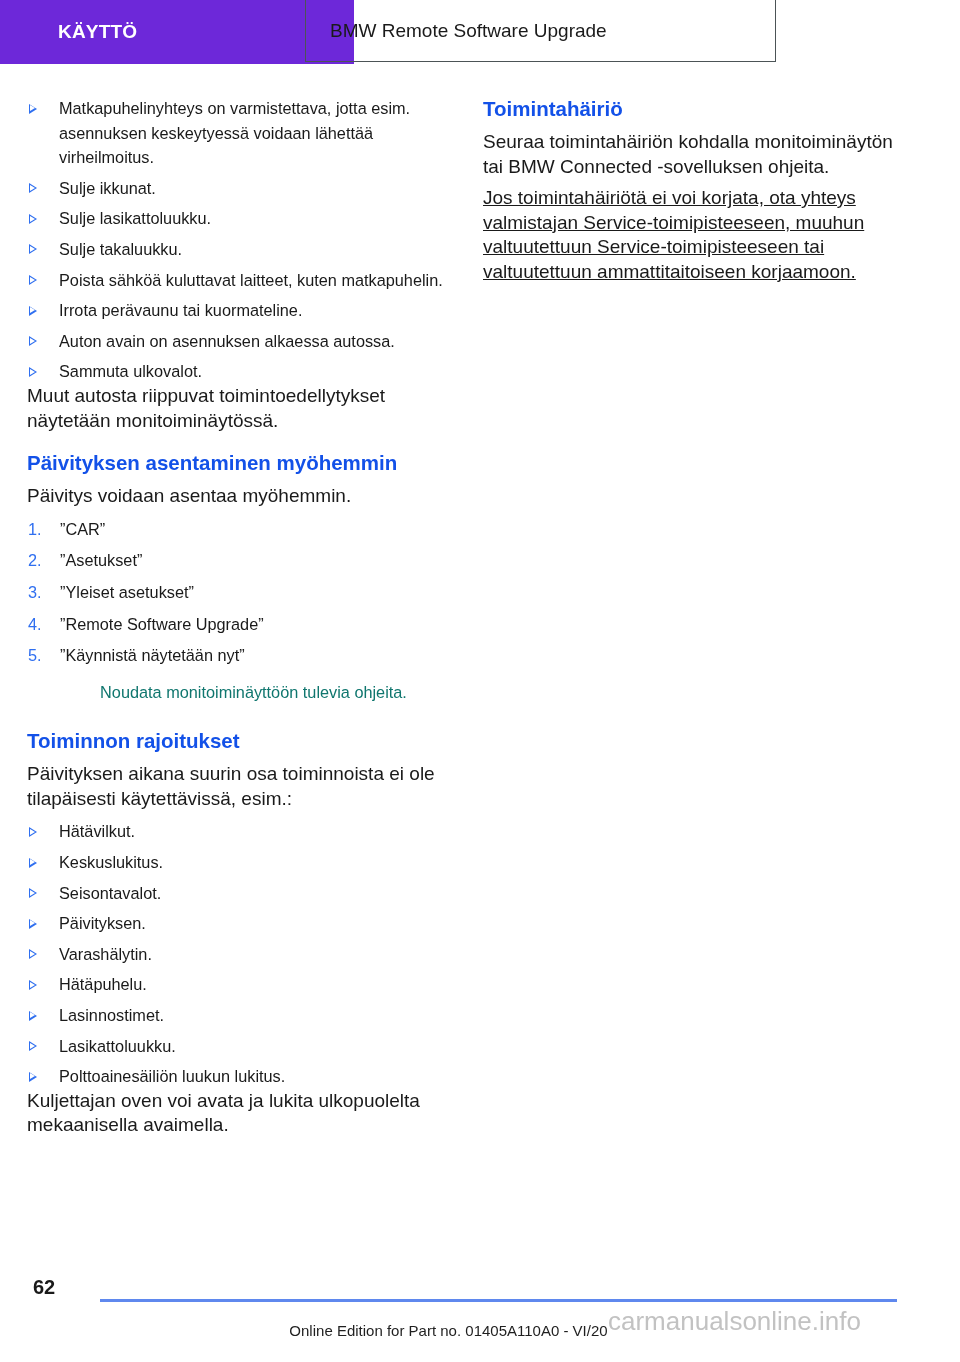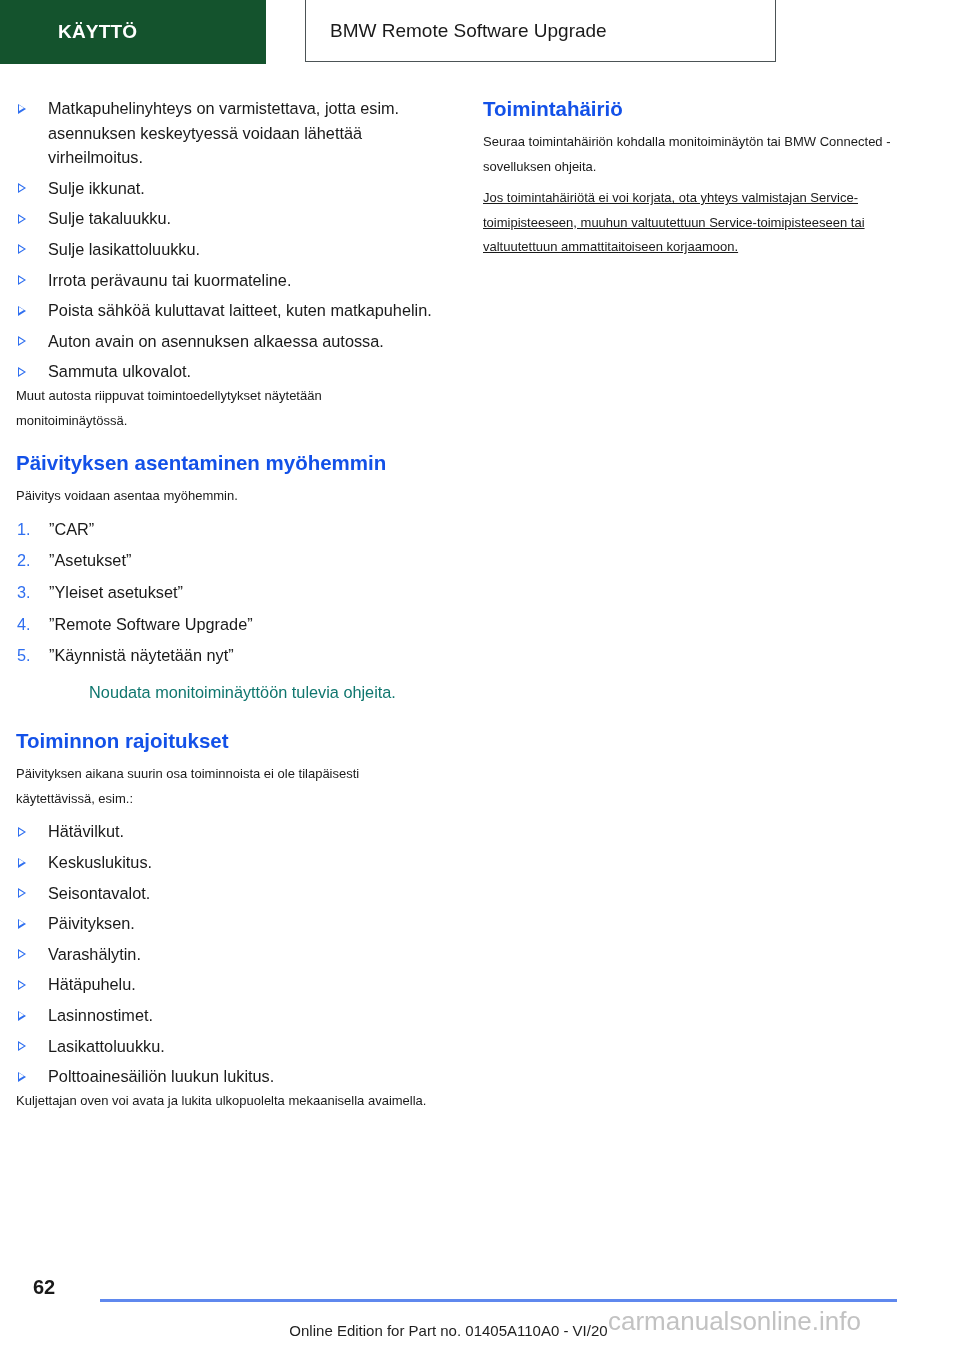--- a/index.html
+++ b/index.html
@@ -22,23 +22,23 @@
     position: absolute;
     top: 0;
     left: 0;
     width: 960px;
     height: 64px;
   }
   .header-tab {
     position: absolute;
     left: 0;
     top: 0;
-    width: 266px;
+    width: 354px;
     height: 64px;
-    background: #14532d;
+    background: #6d28d9;
     display: flex;
     align-items: center;
   }
   .header-tab-label {
     color: #ffffff;
     font-size: 19px;
     font-weight: bold;
     letter-spacing: 0.2px;
     margin-left: 58px;
   }
@@ -64,36 +64,36 @@
   .content {
     position: absolute;
     top: 96px;
     left: 0;
     width: 960px;
   }
   .col {
     position: absolute;
     top: 0;
   }
-  .col-left  { left: 16px;  width: 420px; }
+  .col-left  { left: 27px;  width: 420px; }
   .col-right { left: 483px; width: 420px; }
 
   
   .h2 {
     color: #1351e8;
     font-size: 20.5px;
     font-weight: bold;
     line-height: 26px;
     margin: 0;
     padding: 0;
   }
   .spacer-before-h2 { height: 17px; }
   .spacer-sm { height: 8px; }
   .para {
-    font-size: 13px;
+    font-size: 19px;
     line-height: 24.6px;
     margin: 0;
     color: #1a1a1a;
   }
   .para + .para { margin-top: 7px; text-decoration: underline; }
 
   
   ul.blist {
     list-style: none;
     margin: 0;
@@ -215,24 +215,24 @@
   </div>
 </div>
 
 <div class="content">
 
   <div class="col col-left">
 
     <ul class="blist">
       <li><span class="tri"></span><span>Matkapuhelinyhteys on varmistettava, jotta esim. asennuksen keskeytyessä voidaan lähettää virheilmoitus.</span></li>
       <li><span class="tri"></span><span>Sulje ikkunat.</span></li>
+      <li><span class="tri"></span><span>Sulje lasikattoluukku.</span></li>
       <li><span class="tri"></span><span>Sulje takaluukku.</span></li>
-      <li><span class="tri"></span><span>Sulje lasikattoluukku.</span></li>
+      <li><span class="tri"></span><span>Poista sähköä kuluttavat laitteet, kuten matkapuhelin.</span></li>
       <li><span class="tri"></span><span>Irrota perävaunu tai kuormateline.</span></li>
-      <li><span class="tri"></span><span>Poista sähköä kuluttavat laitteet, kuten matkapuhelin.</span></li>
       <li><span class="tri"></span><span>Auton avain on asennuksen alkaessa autossa.</span></li>
       <li><span class="tri"></span><span>Sammuta ulkovalot.</span></li>
     </ul>
 
     <p class="para">Muut autosta riippuvat toimintoedellytykset näytetään monitoiminäytössä.</p>
 
     <div class="spacer-before-h2"></div>
     <h2 class="h2">Päivityksen asentaminen myöhemmin</h2>
     <div class="spacer-sm"></div>
     <p class="para">Päivitys voidaan asentaa myöhemmin.</p>

